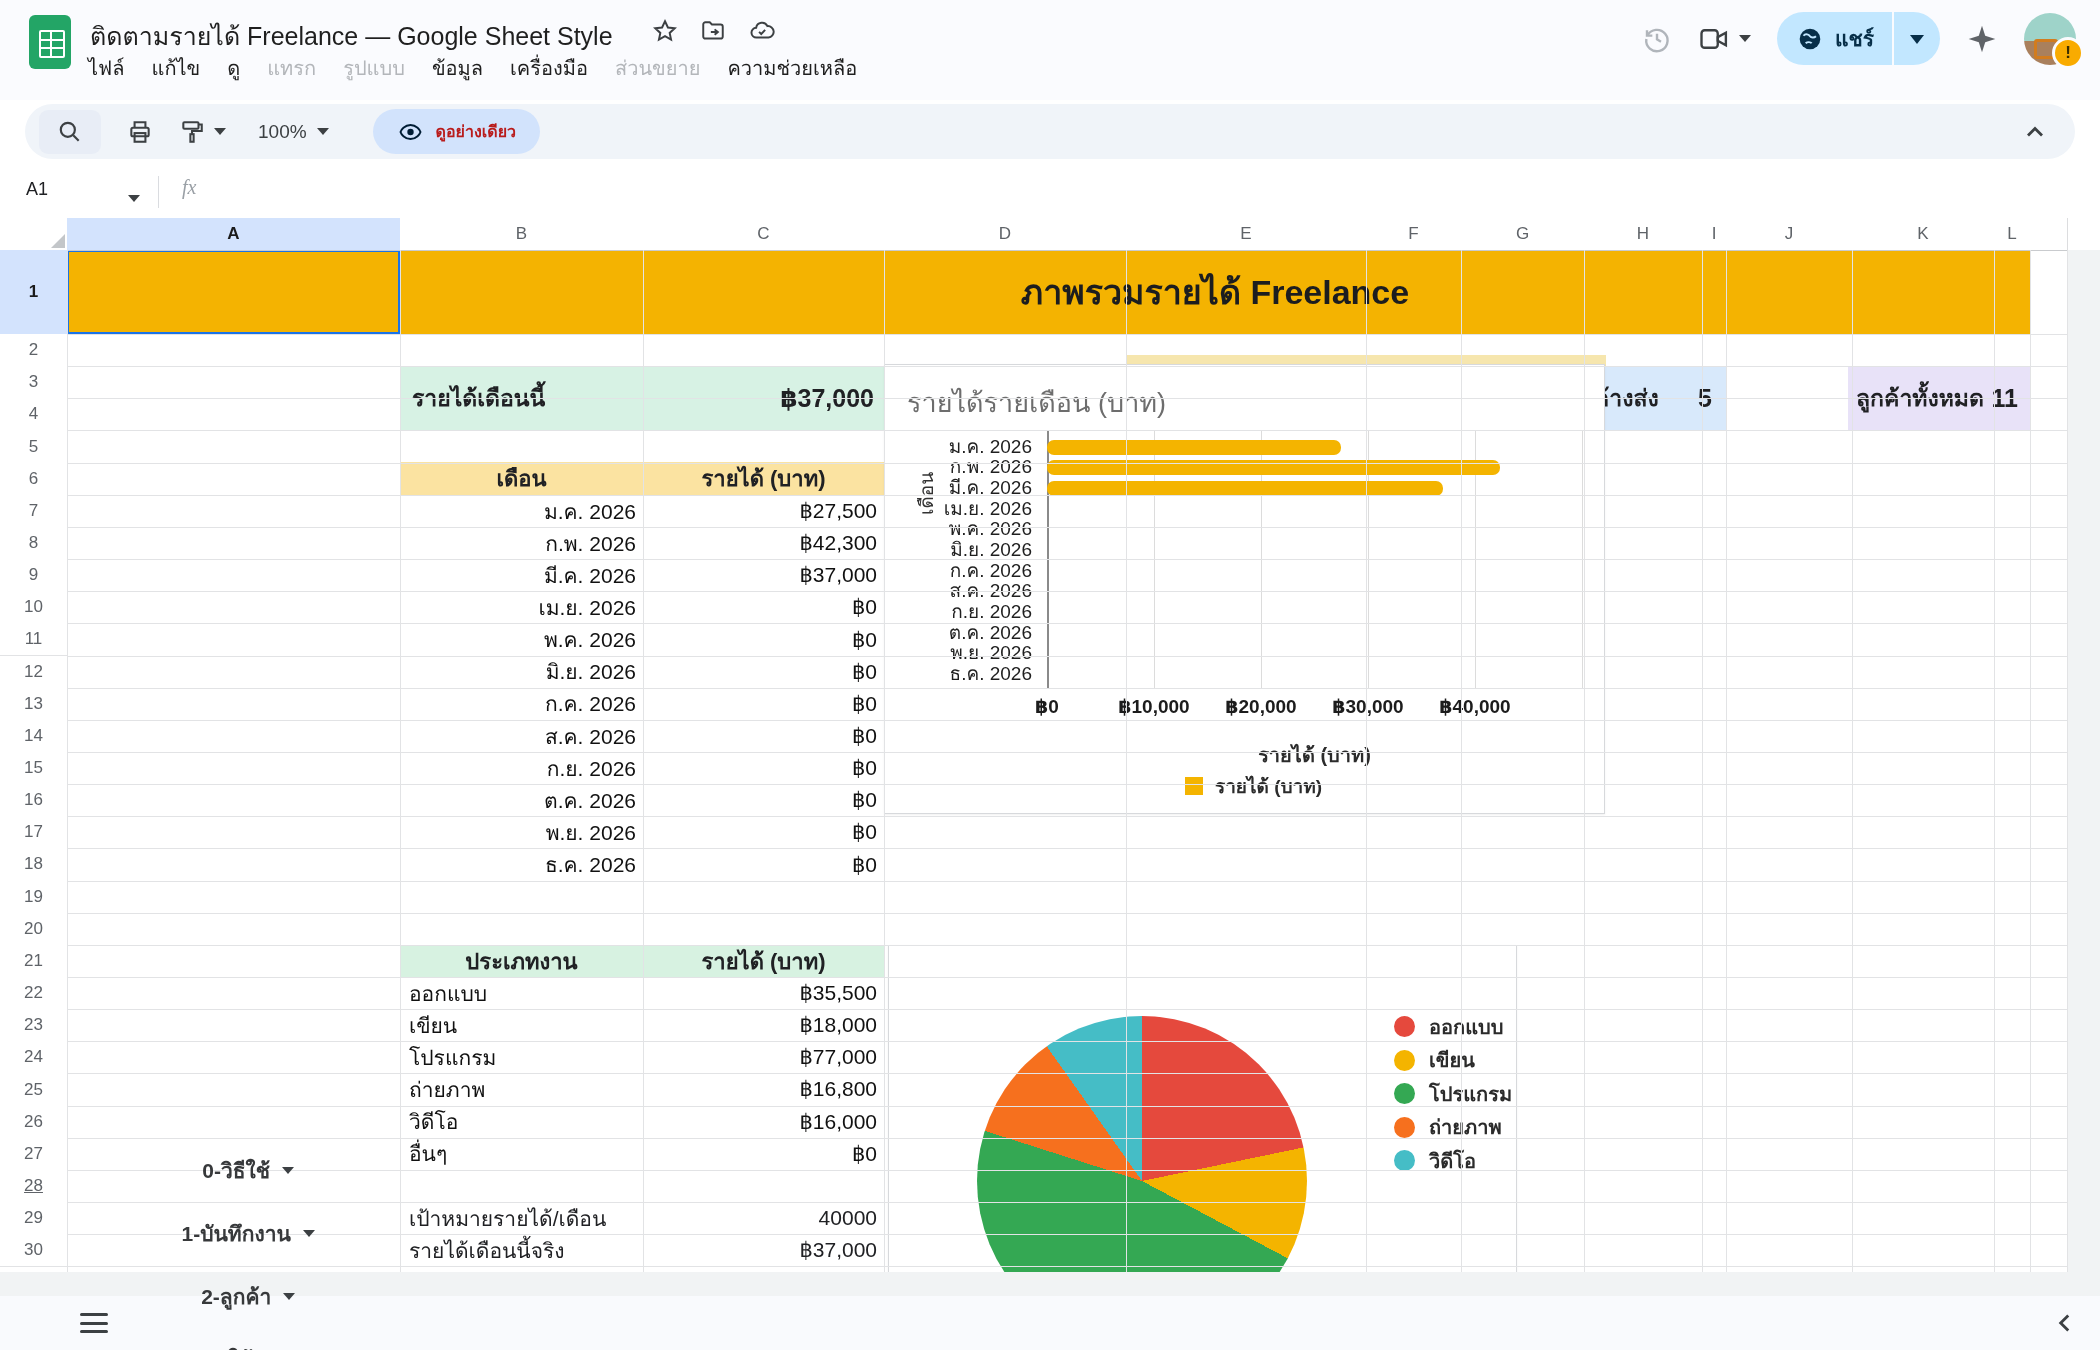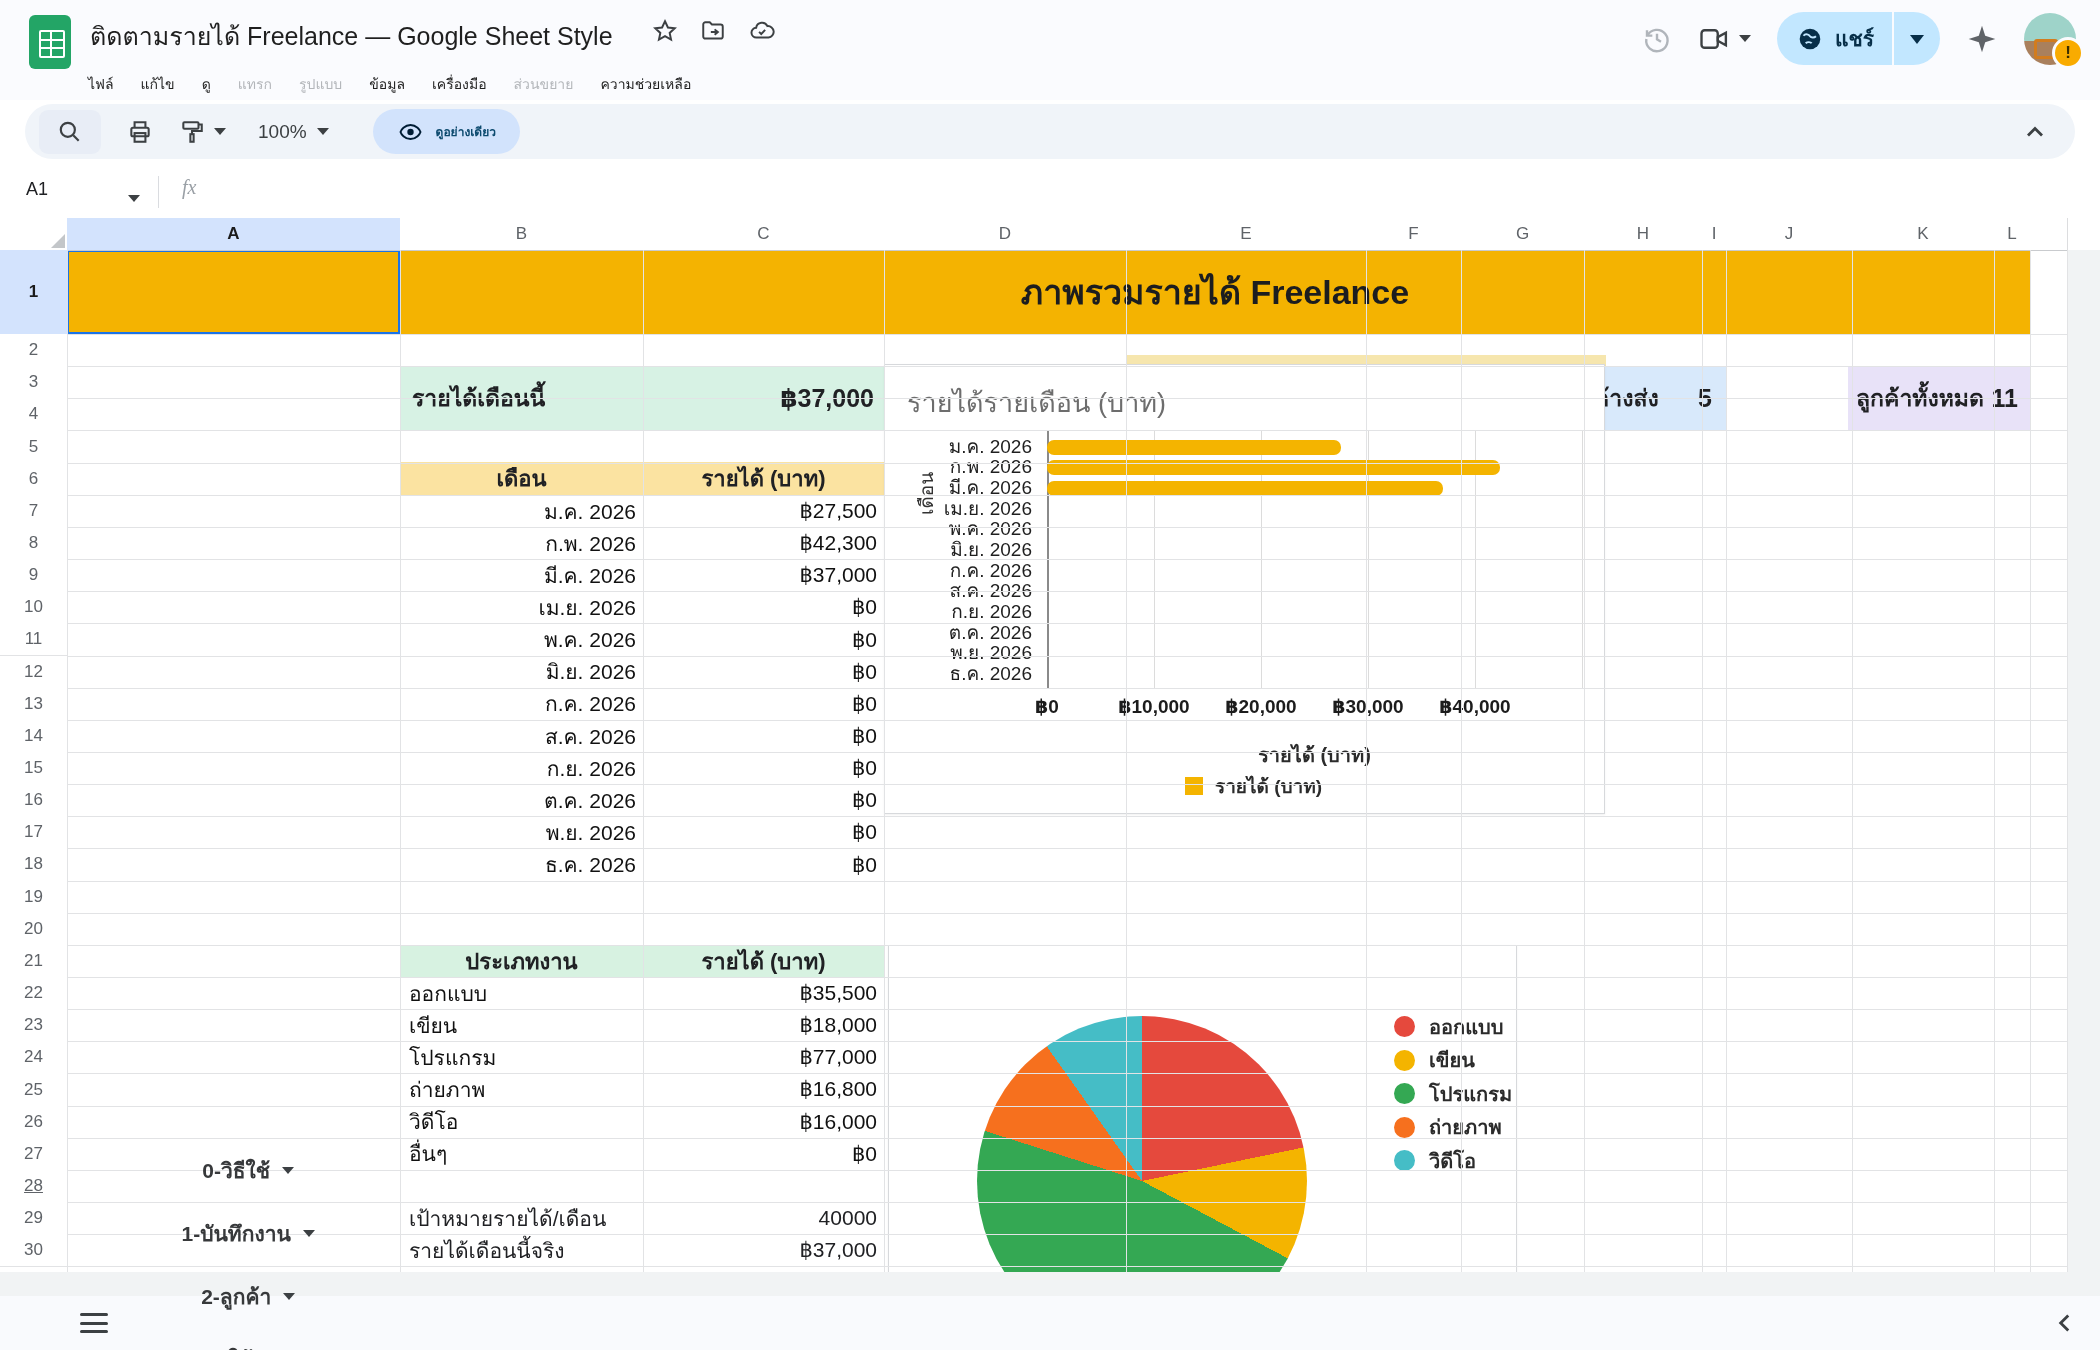--- a/index.html
+++ b/index.html
@@ -6,42 +6,42 @@
   body{width:2100px;height:1350px;position:relative;overflow:hidden;
        font-family:"Liberation Sans","DejaVu Sans",sans-serif;background:#fff;color:#202124;}
   
   .topbar{position:absolute;left:0;top:0;width:2100px;height:100px;background:#fafbfe;}
   .logo{position:absolute;left:29px;top:15px;width:42px;height:54px;background:#23a566;border-radius:6px;}
   .logo .cells{position:absolute;left:10px;top:15px;width:22px;height:24px;border:2px solid #fff;border-radius:2px;}
   .logo .cells:before{content:"";position:absolute;left:9px;top:0;width:2px;height:24px;background:#fff;}
   .logo .cells:after{content:"";position:absolute;left:0;top:7px;width:22px;height:2px;background:#fff;box-shadow:0 8px 0 #fff;}
   .doc-title{position:absolute;left:90px;top:16px;font-size:25px;font-weight:500;color:#1f1f1f;white-space:nowrap;}
   .title-icons{position:absolute;left:652px;top:18px;display:flex;gap:22px;align-items:center;}
-  .menubar{position:absolute;left:88px;top:73px;display:flex;gap:27px;font-size:14px;color:#1f1f1f;}
+  .menubar{position:absolute;left:88px;top:52px;display:flex;gap:27px;font-size:20px;color:#1f1f1f;}
   .menu-item{cursor:pointer;}
   .menu-item.disabled{color:#b3b6ba;}
   .hdr-right{position:absolute;right:24px;top:12px;display:flex;align-items:center;gap:26px;}
   .share-pill{display:flex;align-items:center;background:#c2e7ff;border-radius:27px;height:53px;overflow:hidden;}
   .share-main{display:flex;align-items:center;gap:12px;padding:0 18px 0 20px;}
   .share-label{font-size:21px;font-weight:700;color:#072f49;}
   .share-divider{width:2px;height:53px;background:#fafbfe;}
   .share-caret{padding:0 16px;}
   .caret{width:0;height:0;border-left:7px solid transparent;border-right:7px solid transparent;border-top:9px solid #3c4043;display:inline-block;}
   .caret.small{border-left-width:6px;border-right-width:6px;border-top-width:7px;}
   .avatar{position:relative;width:52px;height:52px;border-radius:50%;background:linear-gradient(#9ed3c9 54%,#a9805d 54%);overflow:visible;}
   .avatar .bike{position:absolute;left:10px;top:26px;width:18px;height:14px;border:3px solid #d27c1e;border-radius:3px;}
   .avatar .badge{position:absolute;right:-8px;bottom:-4px;width:26px;height:26px;border-radius:50%;background:#f9ab00;border:3px solid #fafbfe;
                  display:flex;align-items:center;justify-content:center;font-weight:800;font-size:17px;color:#3b2e00;}
   
   .toolbar{position:absolute;left:25px;top:104px;width:2050px;height:55px;background:#f0f4f9;border-radius:28px;}
   .tb-left{position:absolute;left:14px;top:0;height:55px;display:flex;align-items:center;gap:26px;}
   .search-wrap{width:62px;height:44px;background:#e8edf6;border-radius:9px;display:flex;align-items:center;justify-content:center;}
   .zoom-ctl{display:flex;align-items:center;gap:10px;font-size:19px;color:#3c4043;margin-left:6px;}
   .view-pill{display:flex;align-items:center;gap:12px;background:#d2e3fc;border-radius:23px;height:45px;padding:0 24px;margin-left:18px;}
-  .view-label{font-size:12px;font-weight:700;color:#0c4a6e;}
+  .view-label{font-size:16px;font-weight:700;color:#b91c1c;}
   .tb-collapse{position:absolute;right:26px;top:14px;}
   
   .fbar{position:absolute;left:0;top:166px;width:1664px;height:52px;background:#fff;}
   .namebox{position:absolute;left:26px;top:13px;font-size:18px;color:#202124;}
   .nb-caret{position:absolute;left:128px;top:22px;}
   .fb-div{position:absolute;left:158px;top:10px;width:1px;height:32px;background:#dadce0;}
   .fx{position:absolute;left:182px;top:10px;font-size:20px;font-style:italic;color:#9aa0a6;font-family:"Liberation Serif","DejaVu Serif",serif;}
   
   .sheet{position:absolute;left:0;top:218px;width:2100px;height:1054px;background:#fff;}
   .colhdr{position:absolute;top:0;height:32px;background:#fff;border-bottom:1px solid #c9cbce;border-right:1px solid #dcdddf;

